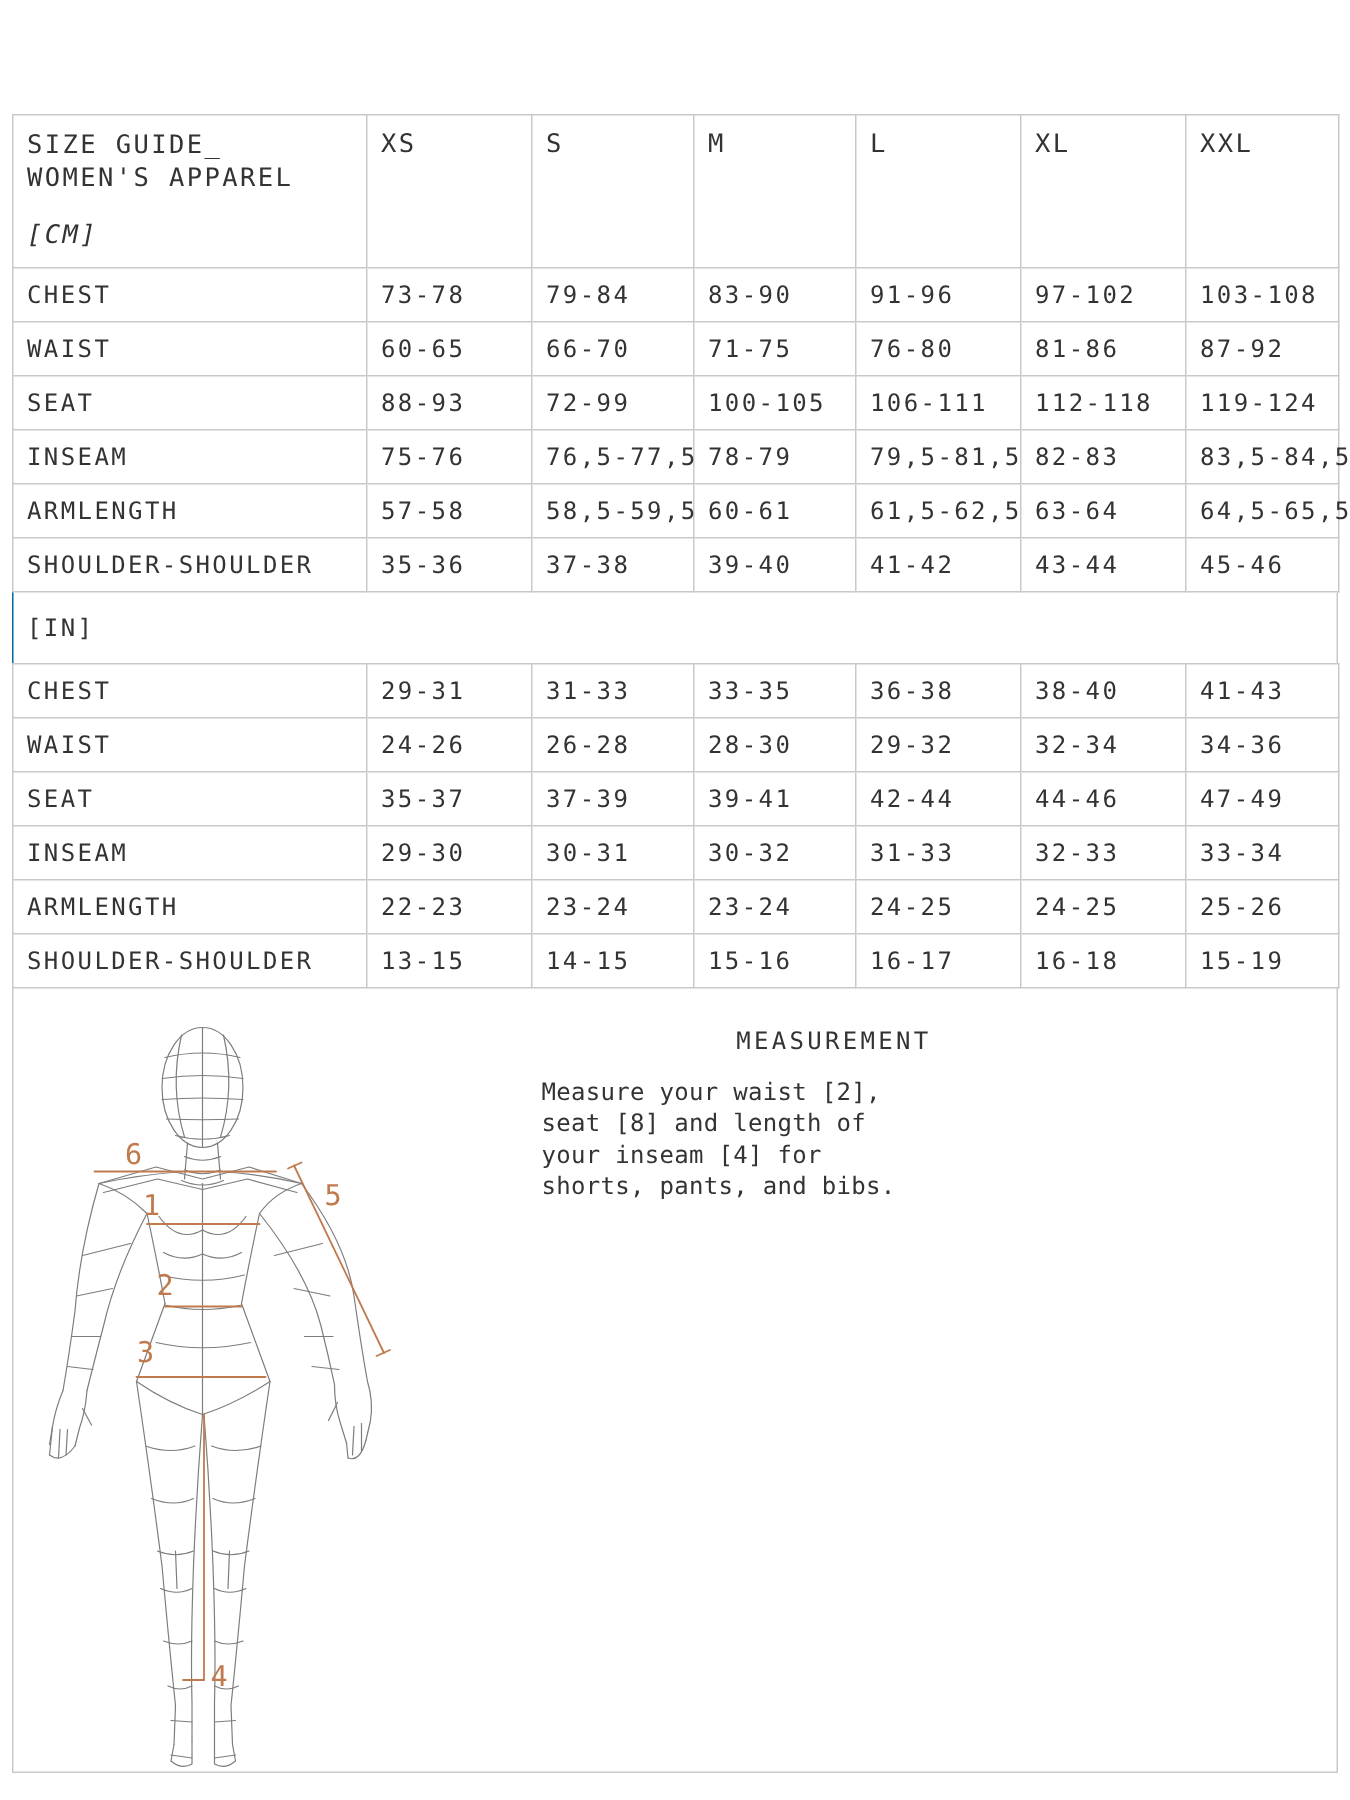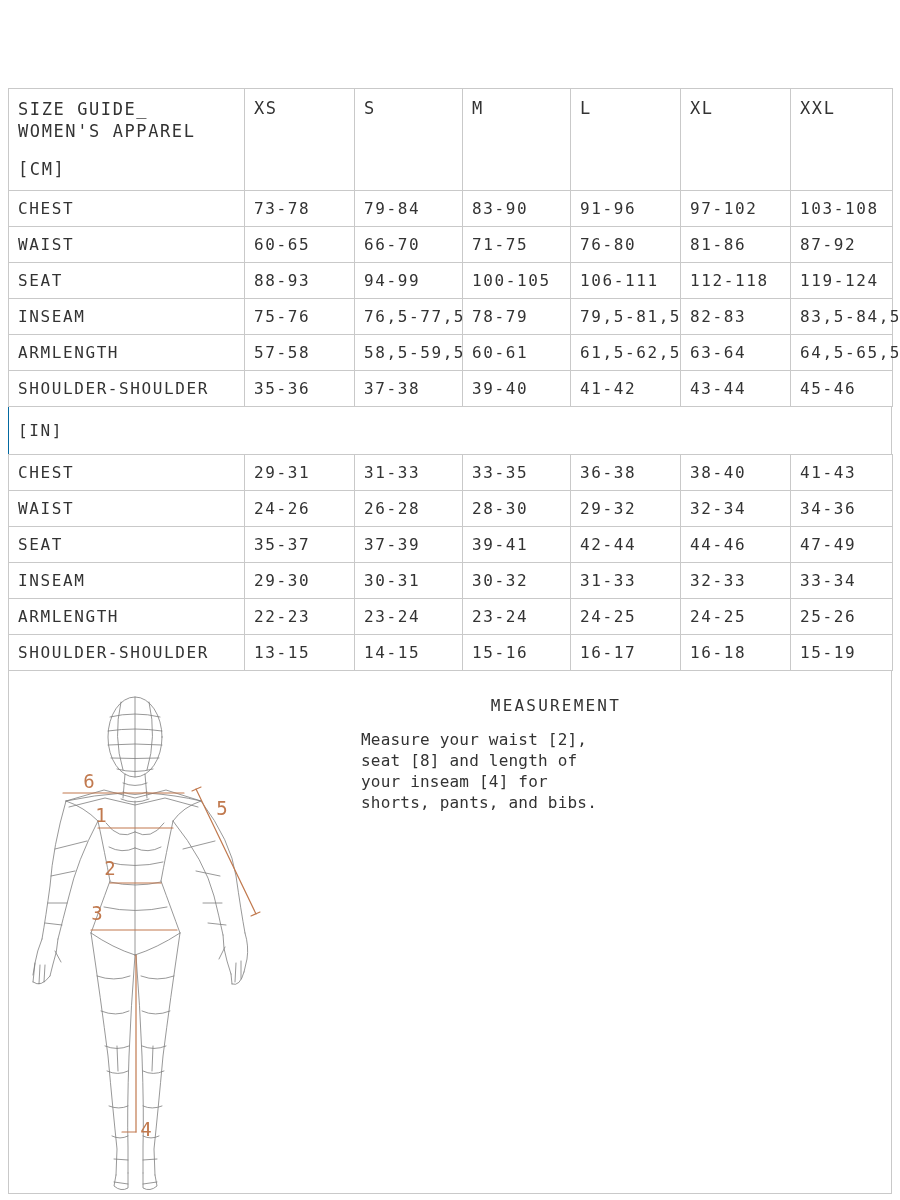--- a/index.html
+++ b/index.html
@@ -1,32 +1,32 @@
 <!DOCTYPE html>
 <html><head>
 <meta charset="utf-8">
 <style>
   html,body{margin:0;padding:0;}
   body{
     width:900px;height:1200px;background:#ffffff;position:relative;
     font-family:"DejaVu Sans Mono","Liberation Mono",monospace;
     color:#333333;overflow:hidden;
   }
-  .guide{position:absolute;left:8px;top:88px;width:884px;}
+  .guide{position:absolute;left:8px;top:76px;width:884px;}
   table.size-table{border-collapse:collapse;table-layout:fixed;width:884px;}
   .size-table th,.size-table td{
     border:1px solid #c9c9c9;font-weight:normal;text-align:left;
     padding:0 0 0 9px;font-size:16px;letter-spacing:1.6px;white-space:nowrap;
     color:#333333;
   }
   .size-table tbody tr{height:36px;}
   .size-table thead tr{height:102px;}
   .size-table thead th{vertical-align:top;padding-top:9px;font-size:17px;}
   .title-cell{position:relative;line-height:22px;}
-  .unit-cm{position:absolute;left:9px;bottom:10px;letter-spacing:1.6px;}
+  .unit-cm{position:absolute;left:9px;bottom:10px;letter-spacing:1.6px;font-style:italic;}
   .unit-divider{
     height:47px;border-left:1px solid #0369a1;border-right:1px solid #c9c9c9;
     display:flex;align-items:center;padding-left:9px;font-size:16px;letter-spacing:1.6px;
     box-sizing:border-box;
   }
   .figure-section{
     height:522px;border:1px solid #c9c9c9;border-top:none;position:relative;
     box-sizing:content-box;
   }
   .figure-svg{position:absolute;left:0;top:0;}
@@ -79,21 +79,21 @@
           <td>60-65</td>
           <td>66-70</td>
           <td>71-75</td>
           <td>76-80</td>
           <td>81-86</td>
           <td>87-92</td>
         </tr>
         <tr>
           <th>SEAT</th>
           <td>88-93</td>
-          <td>94-99</td>
+          <td>72-99</td>
           <td>100-105</td>
           <td>106-111</td>
           <td>112-118</td>
           <td>119-124</td>
         </tr>
         <tr>
           <th>INSEAM</th>
           <td>75-76</td>
           <td>76,5-77,5</td>
           <td>78-79</td>

